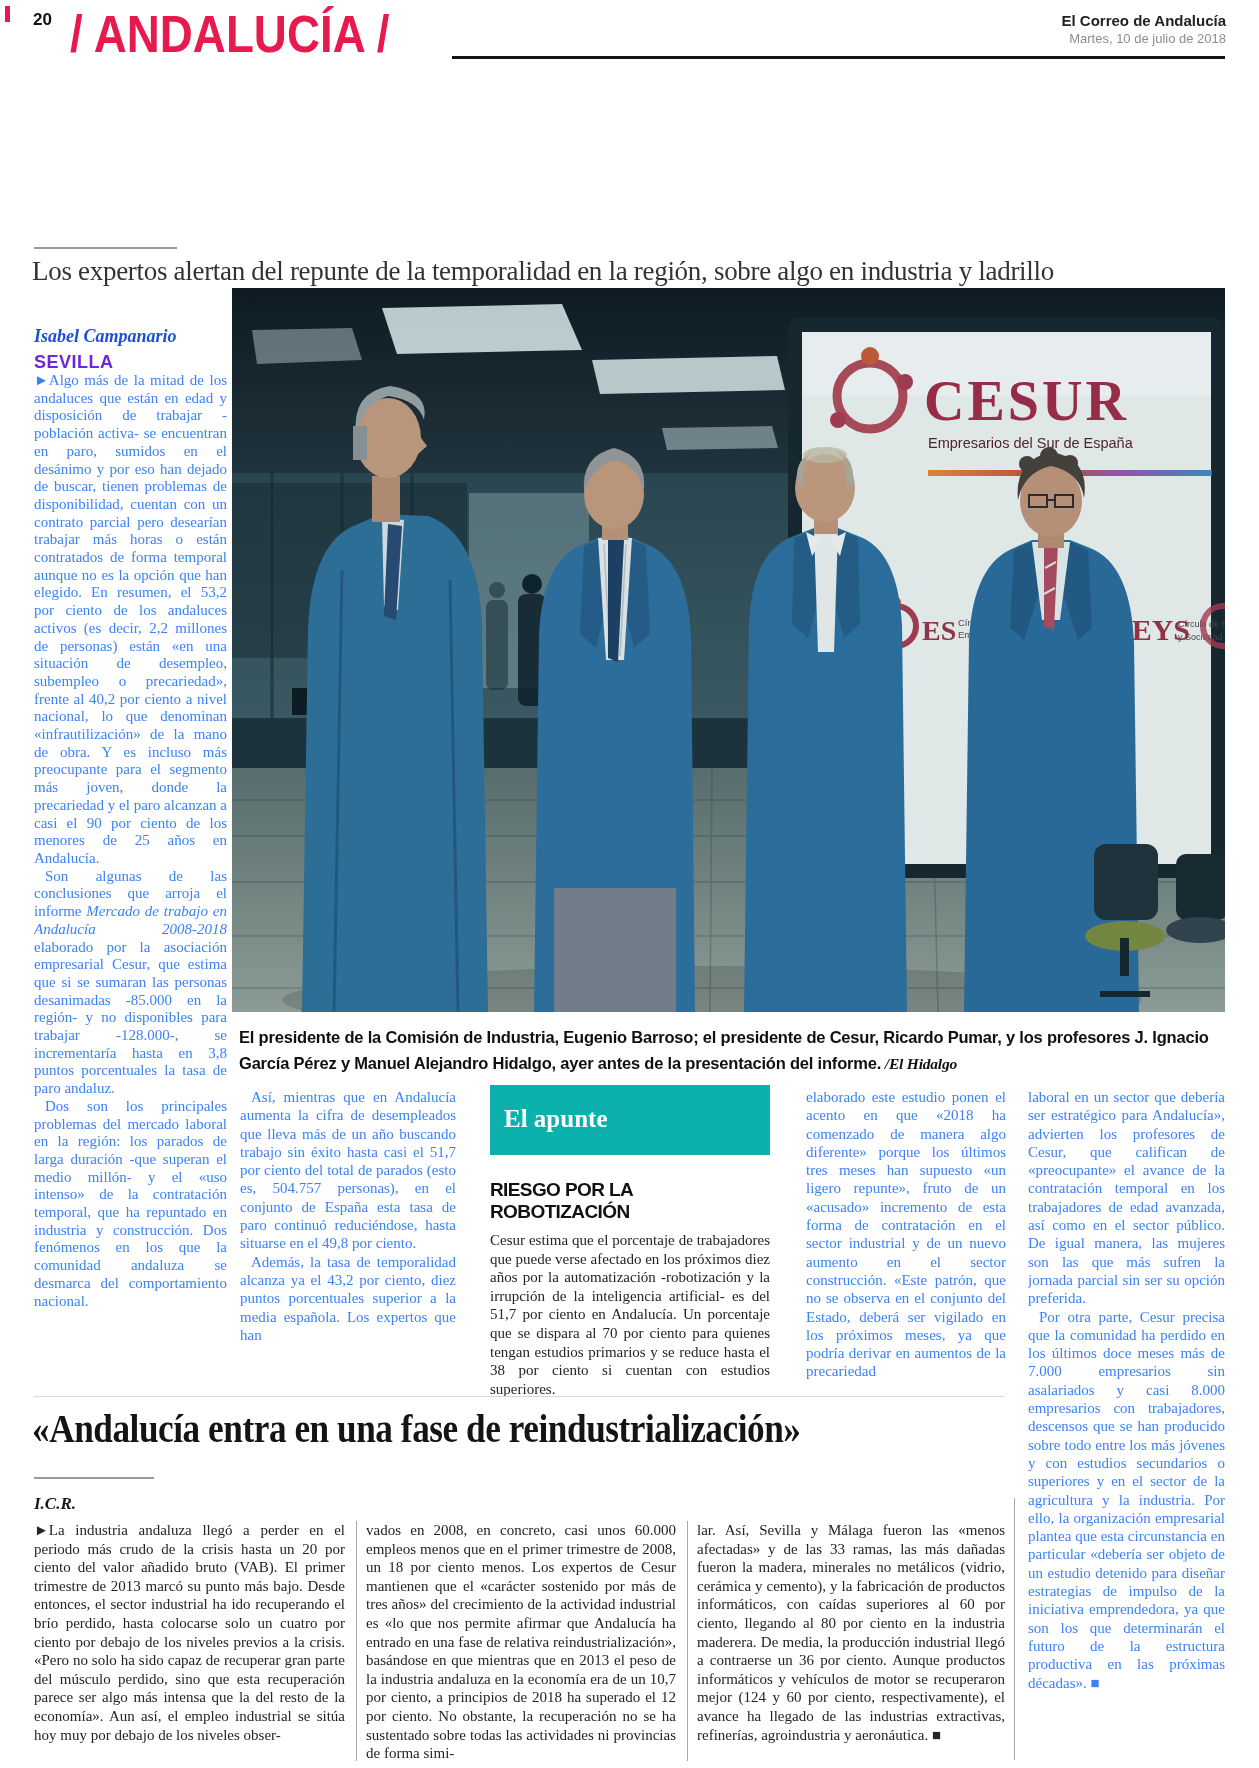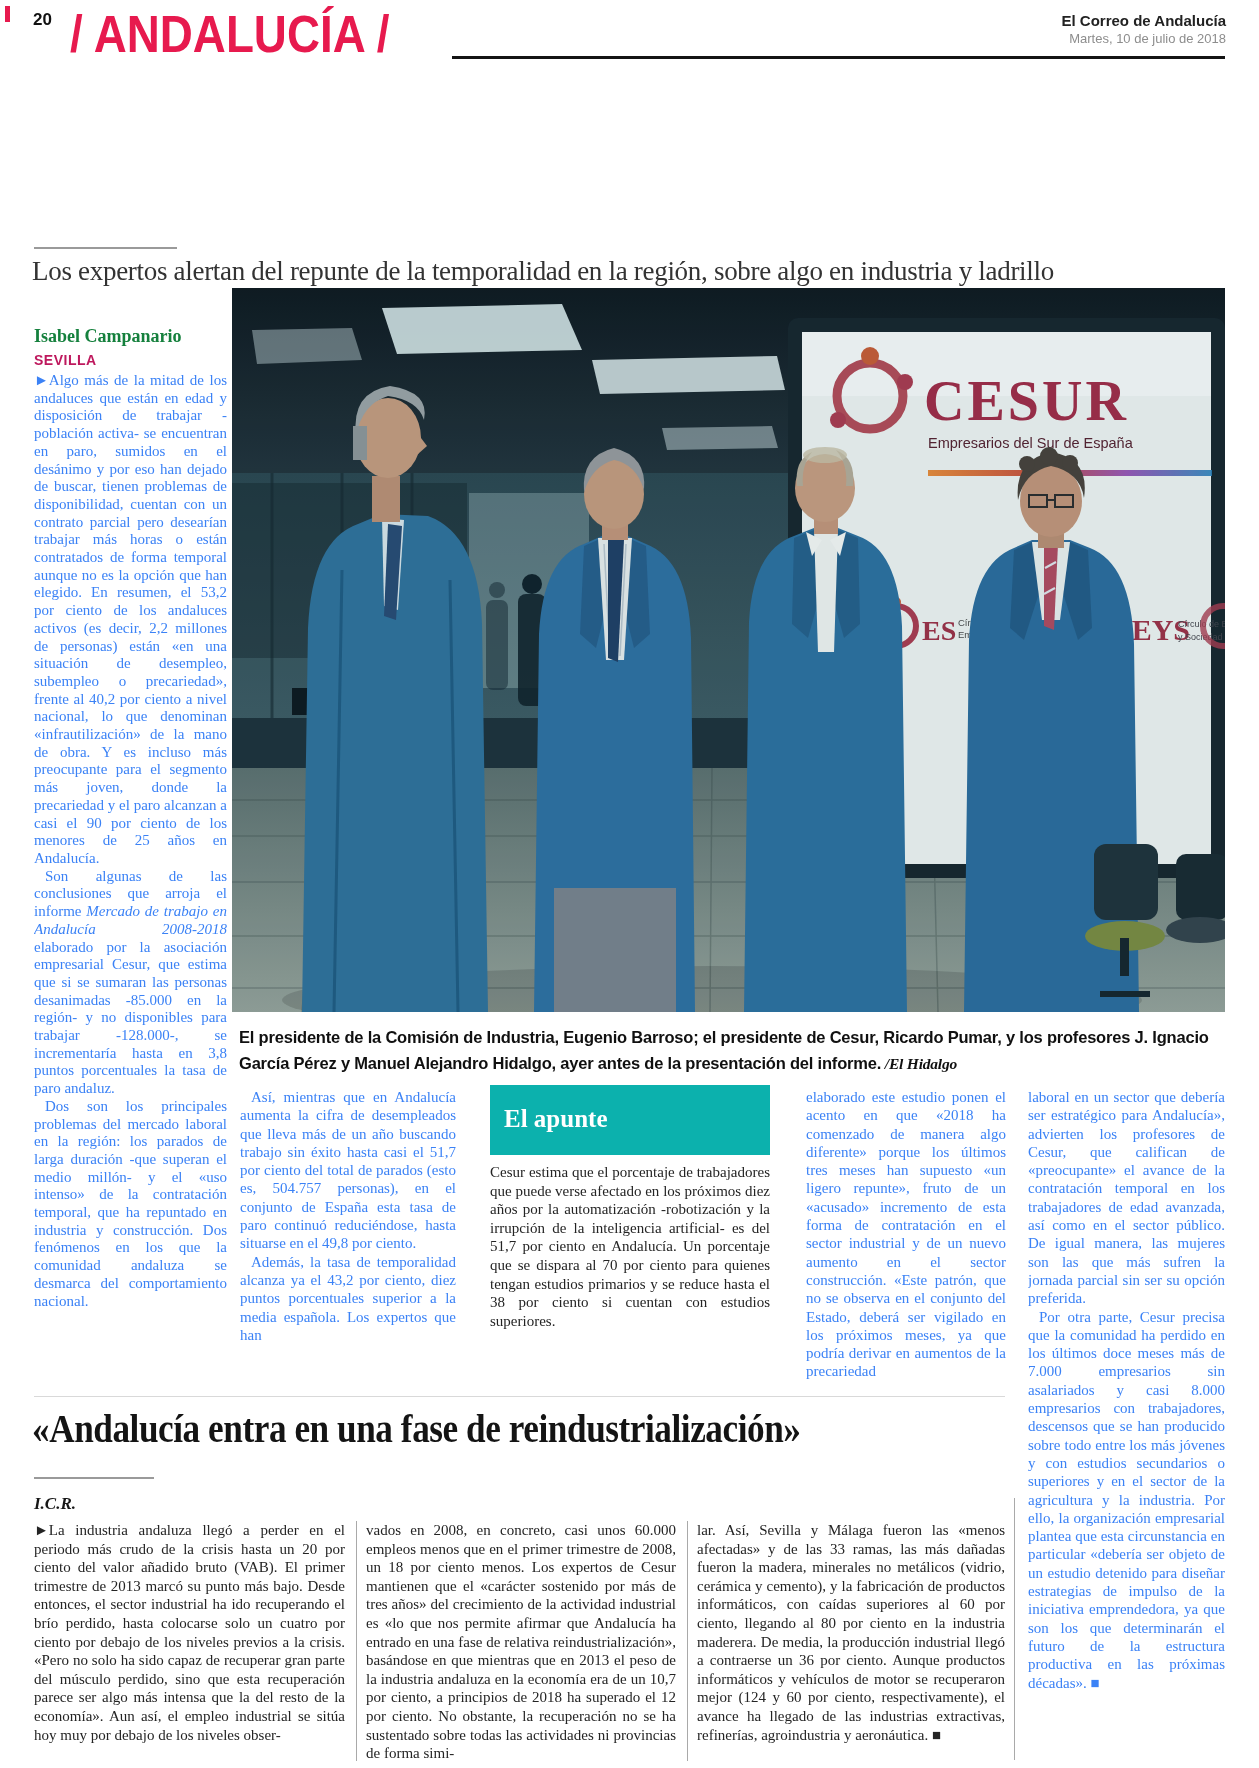--- a/index.html
+++ b/index.html
@@ -18,22 +18,22 @@
   .masthead .date{font-size:13px;color:#8d8d8d;margin-top:2px;}
   .header-rule{left:452px;top:56px;width:773px;height:3px;background:#141414;}
 
   
   .headline{left:31px;top:72px;width:1200px;font-weight:bold;font-size:61px;line-height:70px;
             letter-spacing:-1.5px;color:#0e0e0e;}
   .mini-rule{left:34px;top:247px;width:143px;height:2px;background:#9a9a9a;}
   .subheadline{left:32px;top:254px;width:1195px;font-size:27px;line-height:35px;color:#333;
                letter-spacing:-0.3px;}
   .byline{left:34px;top:326px;}
-  .byline .author{font-weight:bold;font-size:18px;color:#15803d;}
-  .byline .location{font-weight:bold;font-size:14px;color:#be185d;letter-spacing:0.5px;margin-top:5px;}
+  .byline .author{font-weight:bold;font-style:italic;font-size:18px;color:#1d4ed8;}
+  .byline .location{font-weight:bold;font-size:18px;color:#6d28d9;letter-spacing:0.5px;margin-top:5px;}
 
   
   .bodycol{font-size:15px;line-height:18.3px;text-align:justify;color:#3b82f6;overflow:hidden;}
   .bodycol p{margin:0;}
   .bodycol p.ind{text-indent:11px;}
   .col1{left:34px;top:372px;width:193px;height:1018px;line-height:17.7px;}
   .col2{left:240px;top:1088px;width:216px;height:292px;}
   .col3{left:806px;top:1088px;width:200px;height:368px;}
   .col4{left:1028px;top:1088px;width:197px;height:652px;}
 
@@ -265,20 +265,21 @@
 
   <div class="abs bodycol col2">
     <p class="ind">Así, mientras que en Andalucía aumenta la cifra de desempleados que lleva más de un año buscando trabajo sin éxito hasta casi el 51,7 por ciento del total de parados (esto es, 504.757 personas), en el conjunto de España esta tasa de paro continuó reduciéndose, hasta situarse en el 49,8 por ciento.</p>
     <p class="ind">Además, la tasa de temporalidad alcanza ya el 43,2 por ciento, diez puntos porcentuales superior a la media española. Los expertos que han</p>
   </div>
 
   <div class="abs apunte">
     <div class="apunte-bar">
       <div class="apunte-label">El apunte</div>
     </div>
+    <div class="apunte-heading sans">RIESGO POR LA ROBOTIZACIÓN</div>
     <div class="apunte-body">Cesur estima que el porcentaje de trabajadores que puede verse afectado en los próximos diez años por la automatización -robotización y la irrupción de la inteligencia artificial- es del 51,7 por ciento en Andalucía. Un porcentaje que se dispara al 70 por ciento para quienes tengan estudios primarios y se reduce hasta el 38 por ciento si cuentan con estudios superiores.</div>
   </div>
 
   <div class="abs bodycol col3">
     <p>elaborado este estudio ponen el acento en que «2018 ha comenzado de manera algo diferente» porque los últimos tres meses han supuesto «un ligero repunte», fruto de un «acusado» incremento de esta forma de contratación en el sector industrial y de un nuevo aumento en el sector construcción. «Este patrón, que no se observa en el conjunto del Estado, deberá ser vigilado en los próximos meses, ya que podría derivar en aumentos de la precariedad</p>
   </div>
   <div class="abs bodycol col4">
     <p>laboral en un sector que debería ser estratégico para Andalucía», advierten los profesores de Cesur, que califican de «preocupante» el avance de la contratación temporal en los trabajadores de edad avanzada, así como en el sector público. De igual manera, las mujeres son las que más sufren la jornada parcial sin ser su opción preferida.</p>
     <p class="ind">Por otra parte, Cesur precisa que la comunidad ha perdido en los últimos doce meses más de 7.000 empresarios sin asalariados y casi 8.000 empresarios con trabajadores, descensos que se han producido sobre todo entre los más jóvenes y con estudios secundarios o superiores y en el sector de la agricultura y la industria. Por ello, la organización empresarial plantea que esta circunstancia en particular «debería ser objeto de un estudio detenido para diseñar estrategias de impulso de la iniciativa emprendedora, ya que son los que determinarán el futuro de la estructura productiva en las próximas décadas». ■</p>
   </div>

